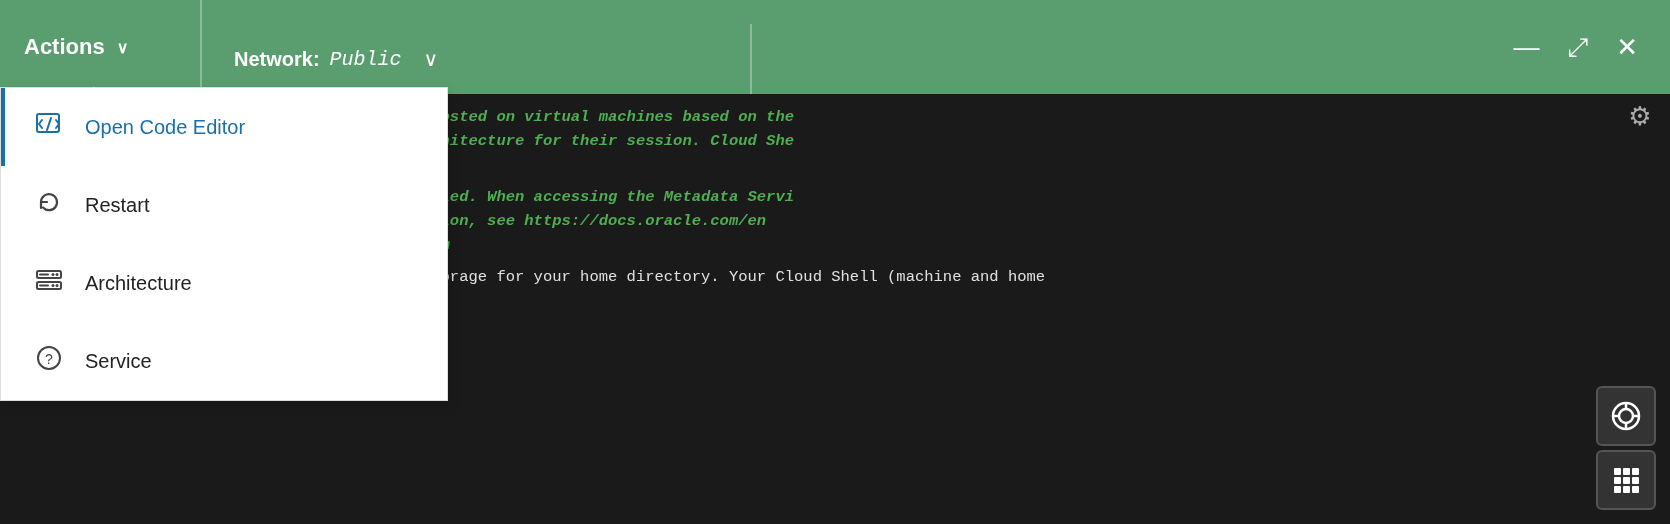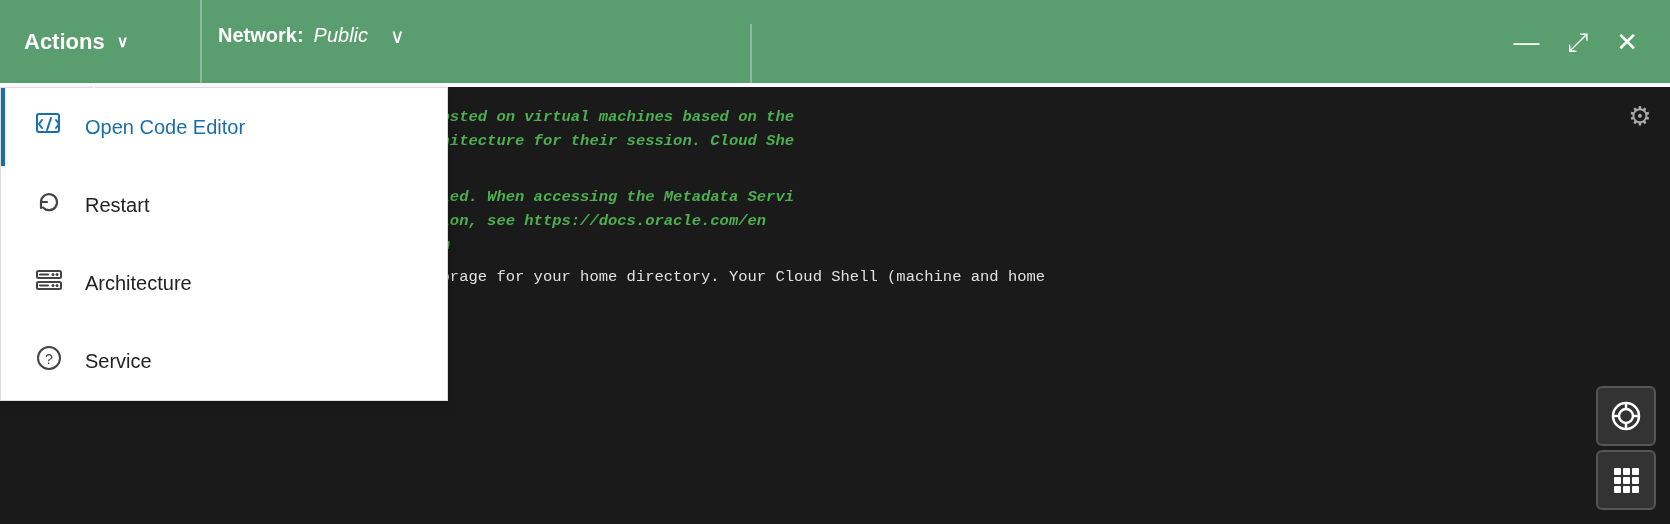--- a/index.html
+++ b/index.html
@@ -9,21 +9,21 @@
       overflow: hidden;
       font-family: 'Segoe UI', Arial, sans-serif;
       position: relative;
     }
 
     
     .top-bar {
       display: flex;
       align-items: stretch;
       background-color: #5a9e6f;
-      height: 83px;
+      height: 94px;
       position: relative;
       z-index: 10;
     }
 
     .actions-btn {
       display: flex;
       align-items: center;
       gap: 8px;
       padding: 0 24px;
       background: #5a9e6f;
@@ -37,39 +37,41 @@
       min-width: 202px;
     }
 
     .actions-btn .chevron {
       font-size: 16px;
       margin-left: 4px;
     }
 
     .network-section {
       display: flex;
+      align-items: center;
       gap: 10px;
-      padding: 0 16px;
+      padding: 0 32px;
       border-right: 2px solid rgba(255,255,255,0.3);
       min-width: 550px;
       cursor: pointer;
       margin-top: 24px;
     }
 
     .network-label {
       color: white;
       font-size: 20px;
       font-weight: 700;
     }
 
     .network-value {
       color: white;
       font-size: 20px;
       font-style: italic;
       font-weight: 400;
+      font-family: Liberation Mono, monospace;
     }
 
     .network-chevron {
       color: white;
       font-size: 20px;
       margin-left: auto;
     }
 
     .top-bar-spacer {
       flex: 1;

